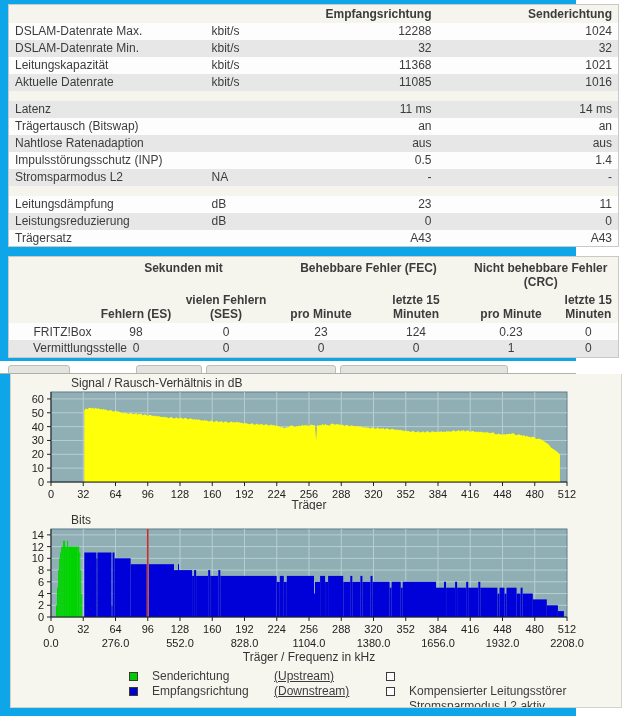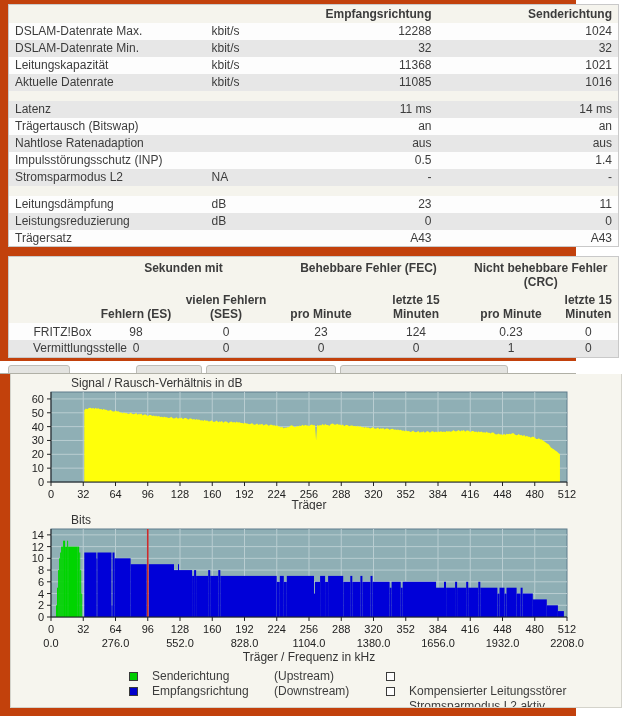--- a/index.html
+++ b/index.html
@@ -1,18 +1,18 @@
 <!DOCTYPE html>
 <html><head>
 <meta charset="utf-8">
 <style>
   * { margin:0; padding:0; box-sizing:border-box; }
   html,body { width:626px; height:716px; background:#ffffff; overflow:hidden;
     font-family:"Liberation Sans","DejaVu Sans",sans-serif; font-size:12px; color:#3c3c3c; }
-  .page { position:relative; width:576px; height:716px; background:#c2410c; }
+  .page { position:relative; width:576px; height:716px; background:#0ea5e9; }
 
   
   .tables-wrap { padding:4px 8px 0 8px; }
   table { border-collapse:collapse; width:610px; table-layout:fixed; }
   .stats-table, .error-table { border:1px solid #c9c9c9; background:#f5f4ed; }
   .stats-table td, .stats-table th { height:17px; padding:0 6px; font-weight:normal; overflow:hidden; white-space:nowrap; }
   .stats-table thead th { height:18px; font-weight:bold; text-align:right; background:#f5f4ed; }
   .row-white td { background:#fdfdfd; }
   .row-gray td { background:#e7e7e7; }
   .spacer-row td { height:10px; background:#f5f4ed; }
@@ -36,21 +36,21 @@
   svg text { font-family:"Liberation Sans","DejaVu Sans",sans-serif; }
 
   
   .legend { display:flex; margin:1px 0 0 116px; }
   .legend-col { display:flex; flex-direction:column; }
   .legend-col.right { margin-left:16px; }
   .legend-row { display:flex; align-items:center; height:15px; }
   .swatch { width:9px; height:9px; border:1px solid #3a3a3a; margin-right:14px; flex:0 0 9px; }
   .swatch.outline { background:#fdfdfd; }
   .legend-label { width:122px; white-space:nowrap; }
-  .legend-note { width:96px; white-space:nowrap; }
+  .legend-note { width:96px; white-space:nowrap;text-decoration:underline; }
   .legend-col.right .legend-label { width:auto;margin-top:29px; }
 </style>
 </head>
 <body>
 
 <div class="page">
 
   <div class="tables-wrap">
     <table class="stats-table">
       <colgroup>

